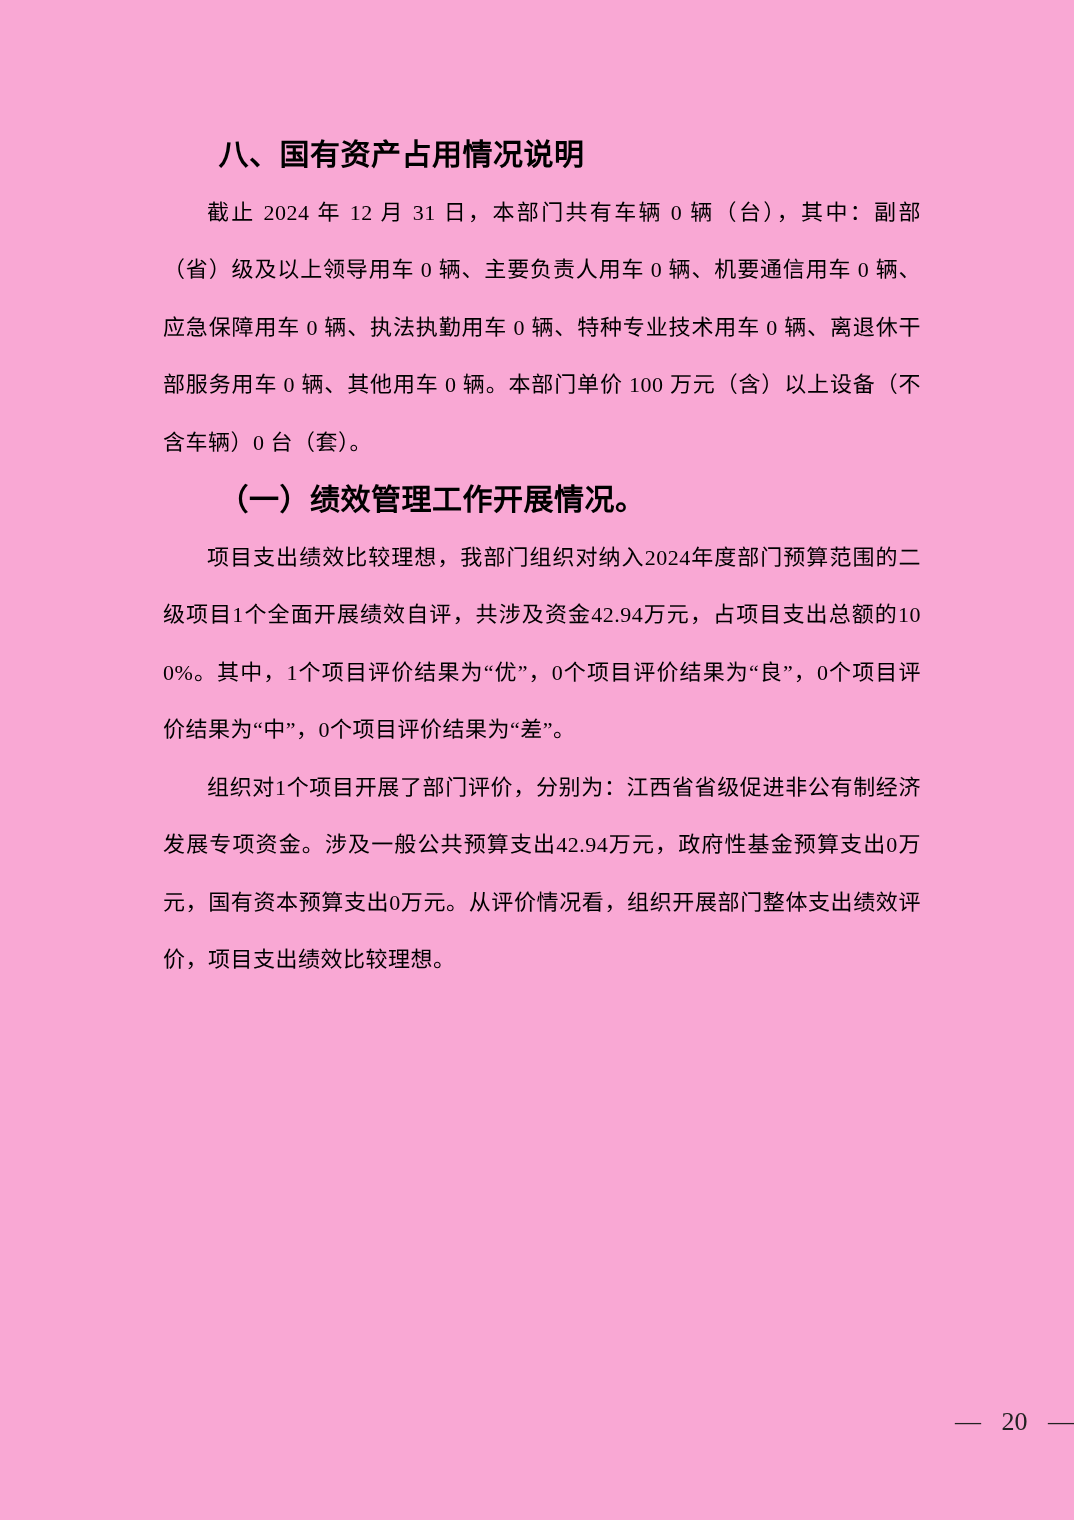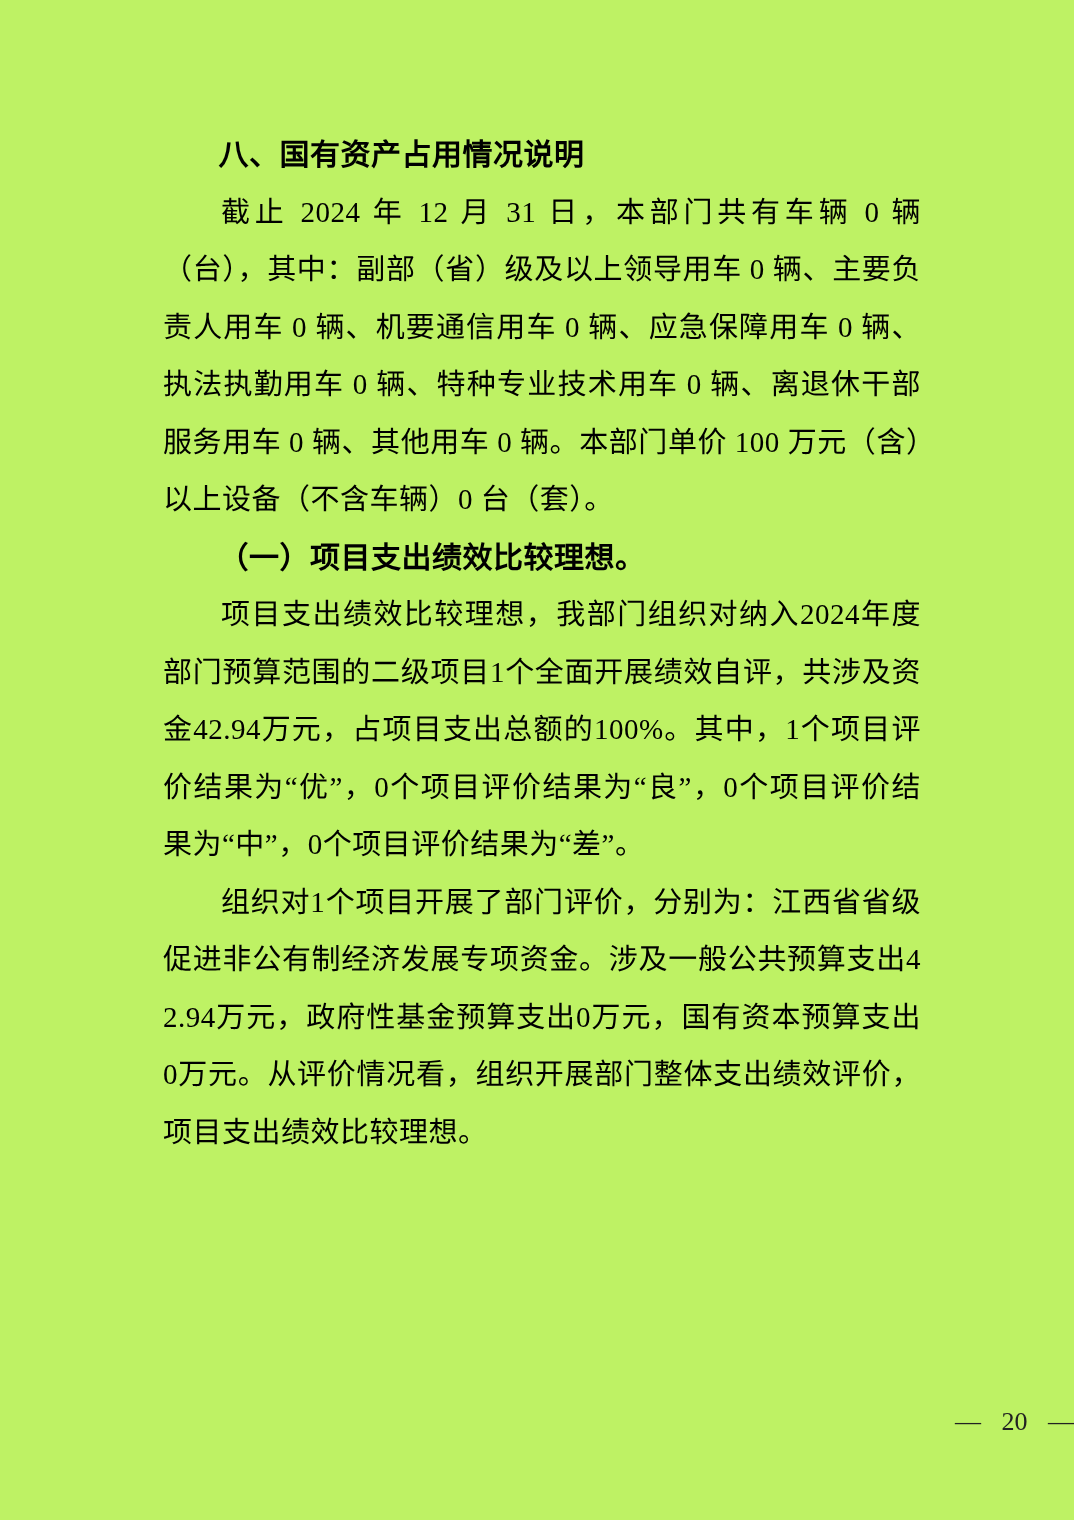--- a/index.html
+++ b/index.html
@@ -4,34 +4,34 @@
 <style>
   html, body {
     margin: 0;
     padding: 0;
     background: #ffffff;
   }
   .page {
     position: relative;
     width: 1074px;
     height: 1520px;
-    background: #bef264;
+    background: #f9a8d4;
     overflow: hidden;
     font-family: "Liberation Serif", "DejaVu Serif", serif;
     color: #000000;
   }
   .content {
     position: absolute;
     left: 163px;
     top: 126px;
     width: 758px;
   }
   .para {
     margin: 0;
-    font-size: 29px;
+    font-size: 22px;
     line-height: 57.5px;
     text-align: justify;
     text-indent: 2em;
     letter-spacing: 0.5px;
     word-break: break-all;
   }
   .heading {
     margin: 0;
     font-family: "Liberation Sans", "DejaVu Sans", sans-serif;
     font-weight: 700;
@@ -61,18 +61,18 @@
     word-spacing: 14px;
   }
 </style>
 </head>
 <body>
 
 <div class="page">
   <div class="content">
     <h2 class="heading">八、国有资产占用情况说明</h2>
     <p class="para">截止 2024 年 12 月 31 日，本部门共有车辆 0 辆（台），其中：副部（省）级及以上领导用车 0 辆、主要负责人用车 0 辆、机要通信用车 0 辆、应急保障用车 0 辆、执法执勤用车 0 辆、特种专业技术用车 0 辆、离退休干部服务用车 0 辆、其他用车 0 辆。本部门单价 100 万元（含）以上设备（不含车辆）0 台（套）。</p>
-    <h3 class="subheading">（一）项目支出绩效比较理想。</h3>
+    <h3 class="subheading">（一）绩效管理工作开展情况。</h3>
     <p class="para">项目支出绩效比较理想，我部门组织对纳入2024年度部门预算范围的二级项目1个全面开展绩效自评，共涉及资金42.94万元，占项目支出总额的100%。其中，1个项目评价结果为“优”，0个项目评价结果为“良”，0个项目评价结果为“中”，0个项目评价结果为“差”。</p>
     <p class="para">组织对1个项目开展了部门评价，分别为：江西省省级促进非公有制经济发展专项资金。涉及一般公共预算支出42.94万元，政府性基金预算支出0万元，国有资本预算支出0万元。从评价情况看，组织开展部门整体支出绩效评价，项目支出绩效比较理想。</p>
   </div>
   <div class="footer">— 20 —</div>
 </div>
 
 </body></html>

